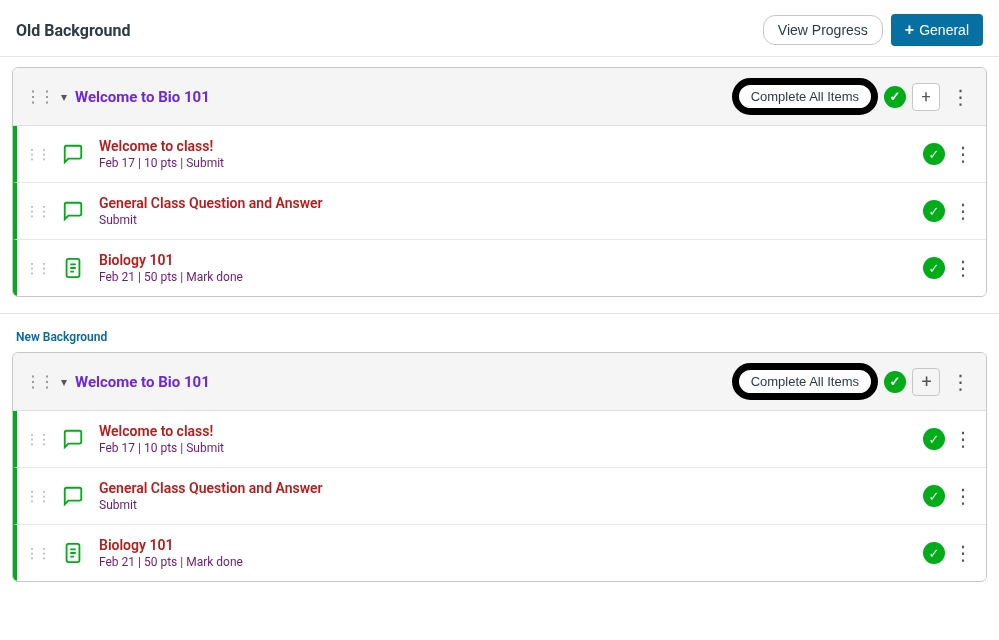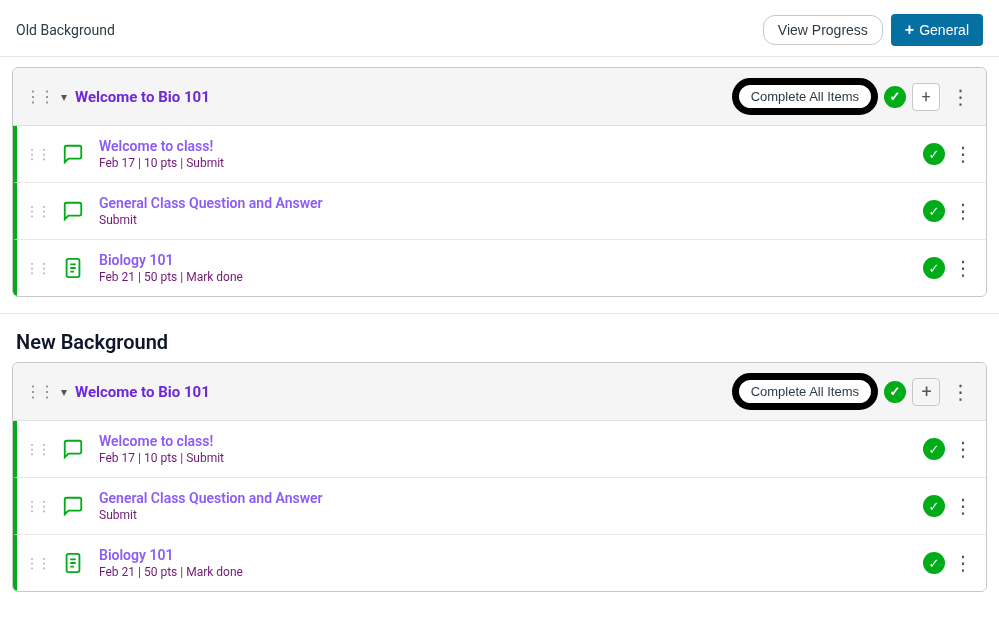--- a/index.html
+++ b/index.html
@@ -14,22 +14,22 @@
 
     
     .top-header {
       display: flex;
       align-items: center;
       justify-content: space-between;
       padding: 14px 16px 10px 16px;
       border-bottom: 1px solid #e5e5e5;
     }
     .top-header-title {
-      font-size: 14px;
-      font-weight: 400;
+      font-size: 16px;
+      font-weight: 700;
       color: #2d3b45;
     }
     .header-buttons {
       display: flex;
       gap: 8px;
       align-items: center;
     }
     .btn-view-progress {
       border: 1px solid #c7c7c7;
       background: #fff;
@@ -51,23 +51,23 @@
       align-items: center;
       gap: 5px;
     }
     .btn-add-module .plus {
       font-size: 16px;
       font-weight: bold;
     }
 
     
     .section-label {
-      font-size: 20px;
+      font-size: 12px;
       font-weight: 600;
-      color: #0f172a;
+      color: #0369a1;
       padding: 16px 16px 8px 16px;
     }
 
     
     .module-container {
       margin: 0 12px 16px 12px;
       border: 1px solid #c7c7c7;
       border-radius: 6px;
       background: #f5f5f5;
       overflow: hidden;
@@ -190,21 +190,21 @@
     .item-icon svg {
       width: 22px;
       height: 22px;
     }
     .item-content {
       flex: 1;
     }
     .item-title {
       font-size: 14px;
       font-weight: 600;
-      color: #8b5cf6;
+      color: #b91c1c;
       margin-bottom: 2px;
     }
     .item-meta {
       font-size: 12px;
       color: #701a75;
     }
     .item-actions {
       display: flex;
       align-items: center;
       gap: 6px;

